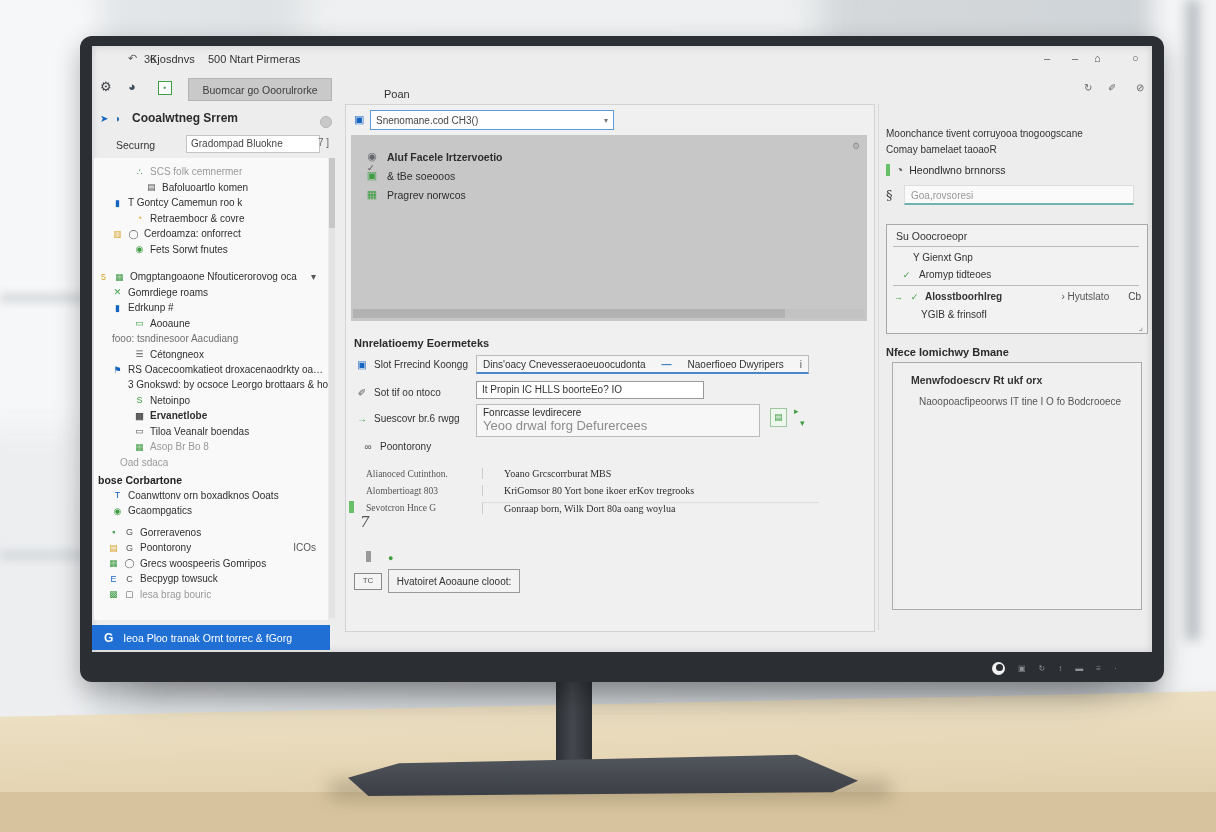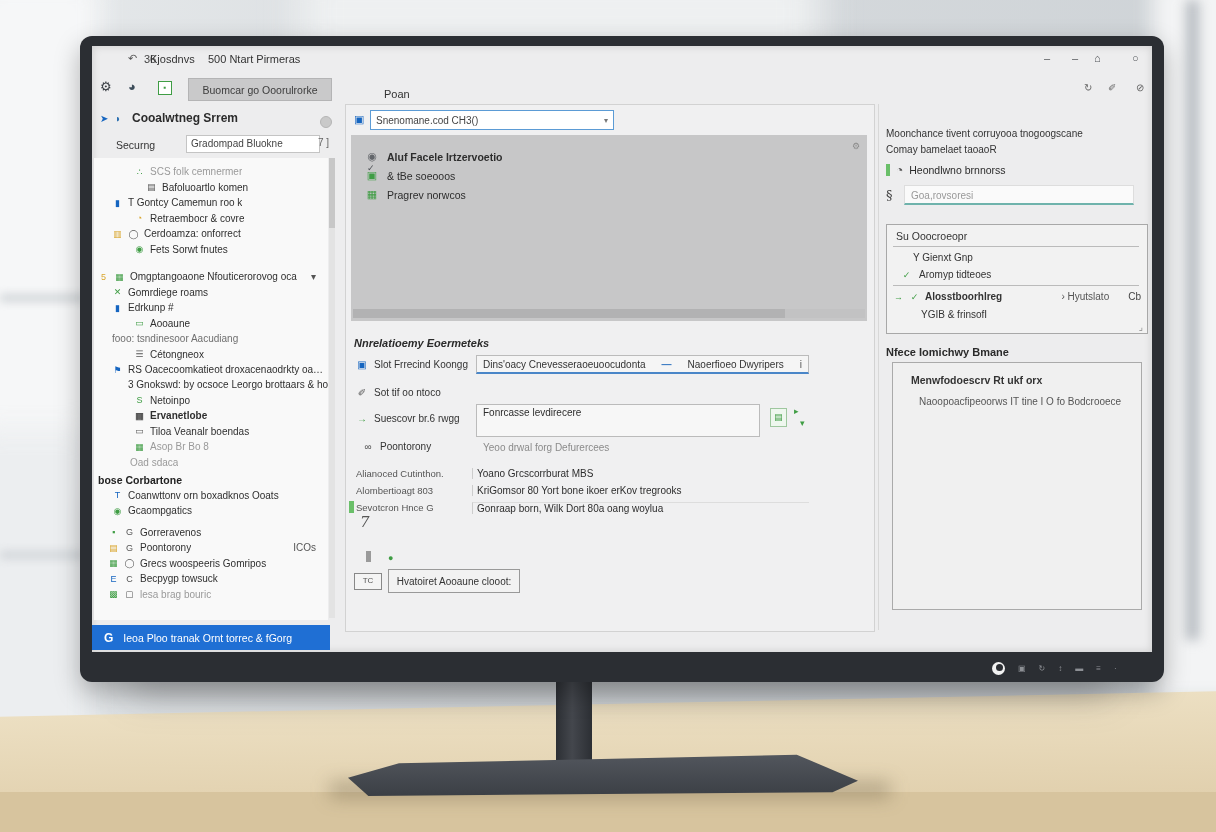--- a/index.html
+++ b/index.html
@@ -86,45 +86,45 @@
          color:#444;display:flex;align-items:center;padding:0 5px;}
   .combo .caret{margin-left:auto;color:#777;font-size:8px;}
   .gray-panel{left:5px;top:30px;width:516px;height:186px;background:#c7c7c8;padding-top:12px;box-sizing:border-box;}
   .gp-gear{position:absolute;right:7px;top:6px;color:#8b8b8b;font-size:9px;}
   .gp-row{display:flex;align-items:center;gap:8px;height:19px;padding-left:14px;font-size:10.5px;color:#2d2d2d;}
   .gp-row .ic{font-size:11px;width:14px;}
   .gp-lbl.bold{font-weight:bold;}
   .gp-check{position:absolute;left:16px;top:28px;color:#4c4f54;font-size:9px;}
   .gp-scroll{position:absolute;left:2px;bottom:3px;width:512px;height:9px;background:#b2b2b3;}
   .gp-scroll-btn{position:absolute;right:2px;bottom:3px;width:80px;height:9px;background:#c2c2c3;}
-  .section-label{left:8px;top:232px;font-size:11px;font-weight:bold;color:#2b2b2b;font-style:italic;}
+  .section-label{left:8px;top:232px;font-size:11px;font-weight:bold;color:#2b2b2b;}
   .fl{position:absolute;display:flex;gap:6px;align-items:center;font-size:10px;color:#333;white-space:nowrap;}
   .fl .ic{width:12px;font-size:10px;}
   .fl1{left:10px;top:254px;} .fl2{left:10px;top:282px;} .fl3{left:10px;top:308px;} .fl4{left:16px;top:336px;}
   .bar1{left:130px;top:250px;width:333px;height:19px;border:1px solid #bbb;border-bottom:2px solid #4a86c8;
         background:#f5f5f5;display:flex;align-items:center;font-size:10px;color:#333;padding:0 6px;box-sizing:border-box;}
   .bar1 .dash{margin-left:16px;color:#3d7dc4;font-weight:bold;}
   .bar1 .t2{margin-left:16px;}
   .bar1 .info{margin-left:auto;color:#555;}
   .input2{left:130px;top:276px;width:216px;height:16px;border:1px solid #999;background:#fff;font-size:10px;
           color:#333;line-height:16px;padding:0 5px;}
   .box3{left:130px;top:299px;width:284px;height:33px;border:1px solid #bbb;background:#f7f7f7;padding:2px 6px;
         font-size:10px;box-sizing:border-box;}
-  .box3 .l1{color:#2d2d2d;} .box3 .l2{color:#8b8b8b;font-size:10px;margin-top:24px;}
+  .box3 .l1{color:#2d2d2d;} .box3 .l2{color:#8b8b8b;font-size:13px;}
   .box3-ic{left:424px;top:303px;width:15px;height:17px;border:1px solid #9fc79f;background:#eef7ee;color:#3f9d44;
            font-size:9px;text-align:center;line-height:16px;}
   .box3-a1{left:448px;top:301px;color:#3f9d44;font-size:9px;}
   .box3-a2{left:454px;top:313px;color:#3f9d44;font-size:9px;}
   .box4{left:130px;top:337px;width:333px;height:16px;border:1px solid #bbb;background:#f7f7f7;display:flex;
         align-items:center;padding:0 6px;font-size:10px;color:#333;box-sizing:border-box;}
   .box4 .r{margin-left:auto;color:#999;}
-  .fgrid{left:10px;top:360px;width:453px;}
+  .fgrid{left:20px;top:360px;width:453px;font-family:Liberation Serif, serif;}
   .frow{display:flex;align-items:center;height:17px;font-size:10px;}
   .frow .k{width:116px;color:#555;font-size:9.5px;white-space:nowrap;overflow:hidden;}
-  .frow .v{flex:1;border-left:1px solid #ccc;padding-left:4px;color:#2d2d2d;white-space:nowrap;overflow:hidden;}
+  .frow .v{flex:1;border-left:1px solid #ccc;padding-left:21px;color:#2d2d2d;white-space:nowrap;overflow:hidden;}
   .frow:nth-child(3) .v{border-top:1px solid #ddd;}
   .green-bar{left:3px;top:396px;width:5px;height:12px;background:#6abf69;}
   .seven{left:14px;top:408px;font-size:15px;color:#555;font-style:italic;font-family:"DejaVu Serif",serif;}
   .mini1{left:20px;top:446px;width:5px;height:11px;background:#9a9a9a;}
   .mini2{left:42px;top:448px;color:#3f9d44;font-size:9px;}
   .chk{left:8px;top:468px;width:26px;height:15px;border:1px solid #888;background:#f4f4f4;font-size:8px;
        color:#555;text-align:center;line-height:14px;}
   .btn{left:42px;top:464px;width:130px;height:22px;border:1px solid #999;background:#f2f2f2;font-size:10px;
        color:#333;display:flex;align-items:center;justify-content:center;}
   .vdiv{left:786px;top:58px;width:1px;height:526px;background:#d8d8d8;}
@@ -366,21 +366,21 @@
       <div class="ti-wrap">
         <div class="ti dim" style="padding-left: 40px;">
           <span class="ic cg">▦</span>
 
           <span class="lbl">Asop Br Bo 8</span>
 
         </div>
 
       </div>
       <div class="ti-wrap">
-        <div class="ti dim" style="padding-left: 36px;">
+        <div class="ti dim" style="padding-left: 26px;">
 
           <span class="lbl">Oad sdaca</span>
 
         </div>
 
       </div>
       <div class="ti-wrap" style="margin-top: 2px;">
         <div class="ti header" style="padding-left: 4px;">
 
           <span class="lbl">bose Corbartone</span>
@@ -496,20 +496,21 @@
       <span>Dins'oacy Cnevesseraoeuoocudonta</span>
       <span class="dash">—</span>
       <span class="t2">Naoerfioeo Dwyripers</span>
       <span class="info">i</span>
     </div>
 
     <div class="fl fl2">
       <span class="ic ck">✐</span>
       <span>Sot tif oo ntoco</span>
     </div>
+    <div class="abs input2">It Propin IC HLLS boorteEo? IO</div>
 
     <div class="fl fl3">
       <span class="ic cg">→</span>
       <span>Suescovr br.6 rwgg</span>
     </div>
     <div class="abs box3">
       <div class="l1">Fonrcasse levdirecere</div>
       <div class="l2">Yeoo drwal forg Defurercees</div>
     </div>
     <span class="abs box3-ic">▤</span>

